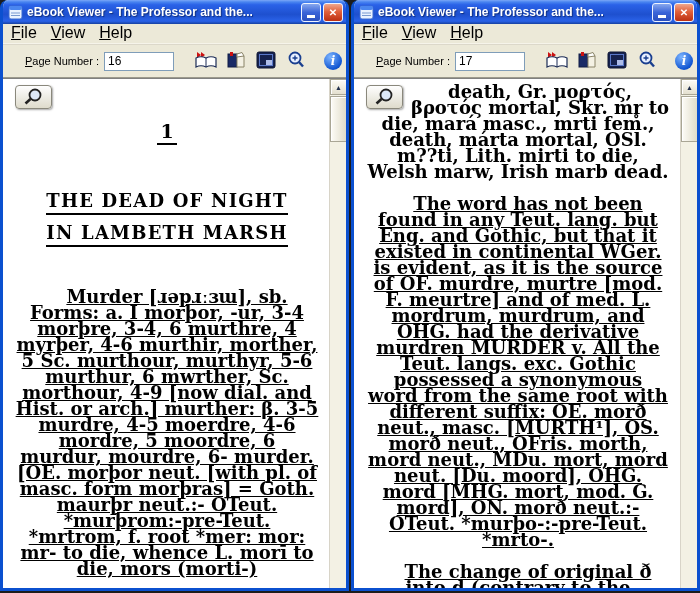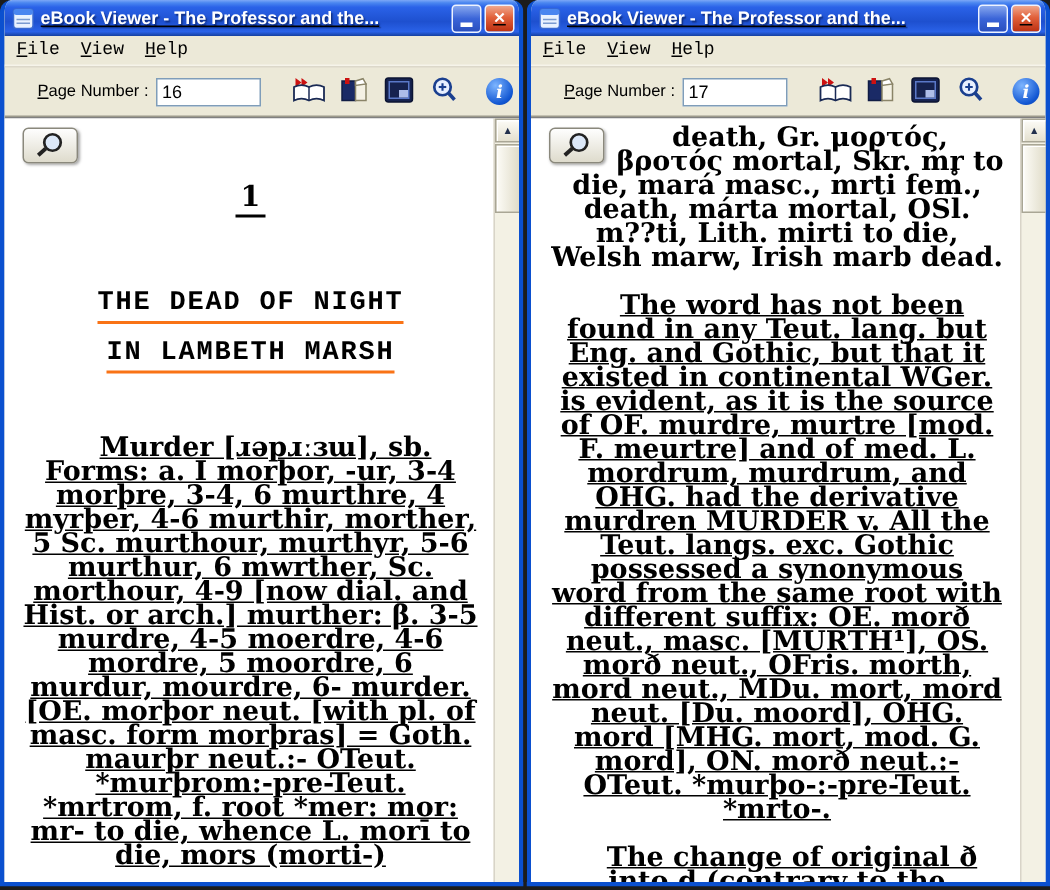--- a/index.html
+++ b/index.html
@@ -20,21 +20,20 @@
     border:3px solid #0b50cf; border-top:none;
     border-radius:8px 8px 0 0;
     overflow:hidden;
   }
   .titlebar {
     height:24px; flex:0 0 24px;
     background:linear-gradient(180deg,#7ca7f7 0%,#4a86f0 8%,#2a62e8 20%,#1e50cf 60%,#2a62e8 88%,#16409f 100%);
     border-radius:5px 5px 0 0;
     display:flex; align-items:center;
     padding:0 3px 0 5px;
-    text-decoration:underline;
   }
   .app-icon { width:15px; height:15px; margin-right:4px; flex:0 0 15px; }
   .title-text {
     flex:1; color:#fff; font-weight:bold; font-size:12px;
     white-space:nowrap; overflow:hidden;
     text-shadow:1px 1px 1px rgba(10,36,106,.8);
   }
   .cap-btn {
     width:20px; height:19px; margin-left:2px; flex:0 0 20px;
     border:1px solid #eef3ff; border-radius:3px;
@@ -44,21 +43,21 @@
   .btn-min { background:linear-gradient(#87a7ee,#3a64d8 50%,#2a4fbe); }
   .btn-close { background:linear-gradient(#f0a78c,#e1603a 45%,#bc3012); }
   .min-glyph { width:8px; height:3px; background:#fff; margin-top:9px; }
 
   .menubar {
     height:20px; flex:0 0 20px;
     display:flex; align-items:center;
     background:#ece9d8; padding-left:1px;
     border-bottom:1px solid #f6f4ea;
   }
-  .menu-item { display:inline-block; padding:2px 7px 3px; font-size:12px; color:#000;font-family:Liberation Mono, monospace; }
+  .menu-item { display:inline-block; padding:2px 7px 3px; font-size:16px; color:#000; }
   .menu-item::first-letter { text-decoration:underline; }
 
   .toolbar {
     height:34px; flex:0 0 34px;
     display:flex; align-items:center;
     background:#ece9d8; padding:2px 4px 2px 6px;
     border-top:1px solid #dcd8ca;
     border-bottom:1px solid #9c9a8c;
   }
   .page-label { display:inline-block; font-size:11px; margin-right:5px; white-space:nowrap;padding-left:16px; }
@@ -109,21 +108,21 @@
     background:linear-gradient(#fefefe,#dedbcc);
     box-shadow:1px 1px 2px rgba(0,0,0,.35);
     display:flex; align-items:center; justify-content:center;
     padding:0; cursor:default;
   }
 
   .chapter-num { clear:none; text-align:center; margin-top:36px; font-size:19px; }
   .chapter-num .u { border-bottom:2px solid #000; padding:0 3px 1px; }
   .chapter-title { text-align:center; margin-top:48px; font-size:18px; letter-spacing:1.2px; }
   .chapter-title .line { margin-bottom:11px; }
-  .chapter-title .u { border-bottom:2px solid #f97316; padding-bottom:2px;font-family:Liberation Mono, monospace; }
+  .chapter-title .u { border-bottom:2px solid #000000; padding-bottom:2px; }
 
   .body-text {
     font-size:18px; line-height:16px;
     text-align:center;
     margin:0 0 16px 0;
   }
   .indent { text-indent:20px;text-decoration:underline; }
   .w0 .first-body { margin-top:46px; }
 
   

